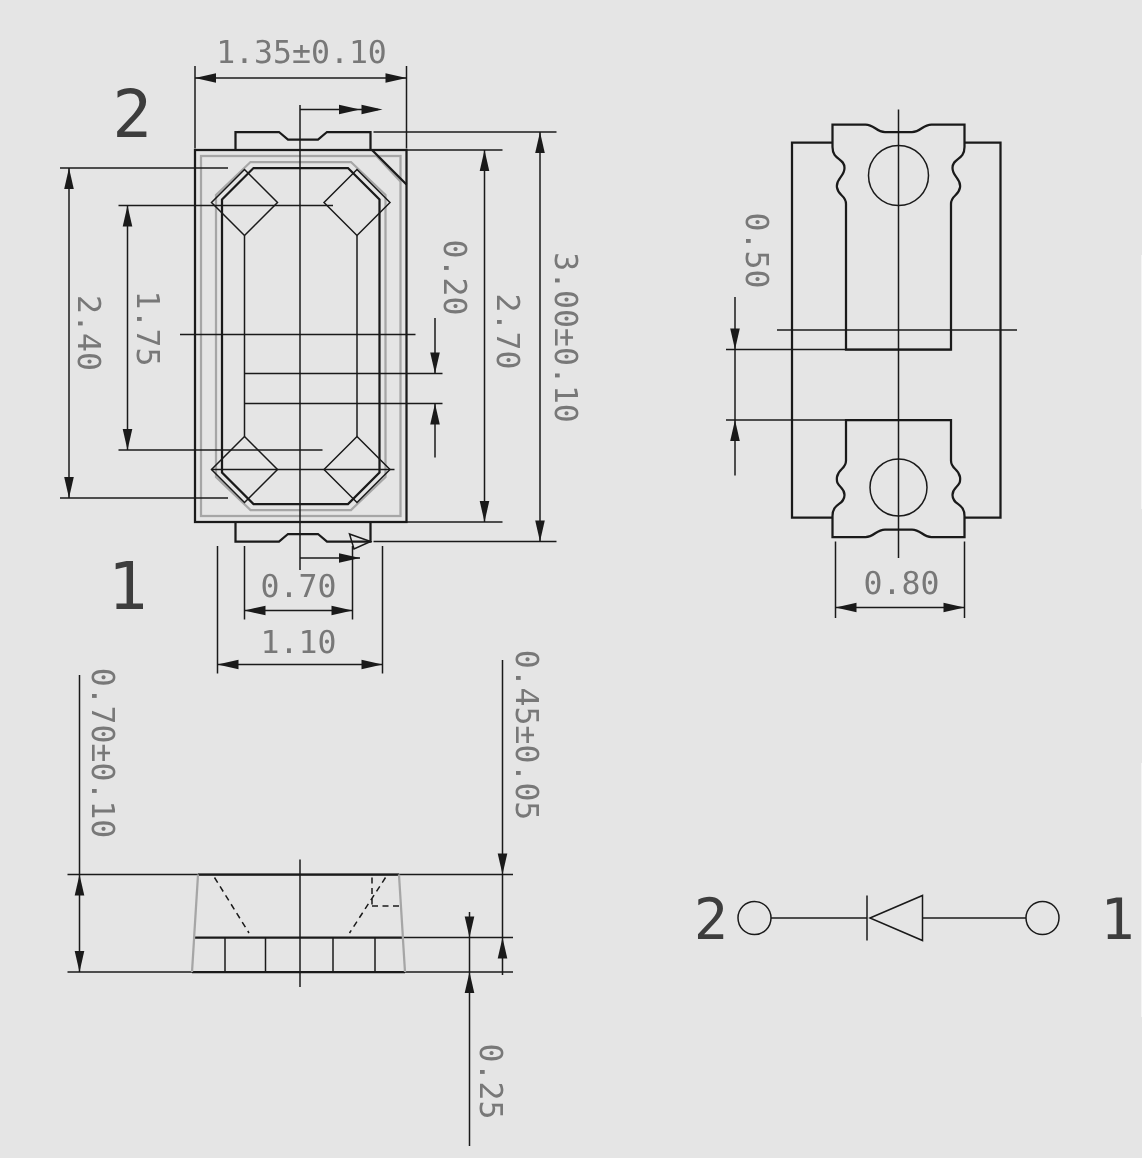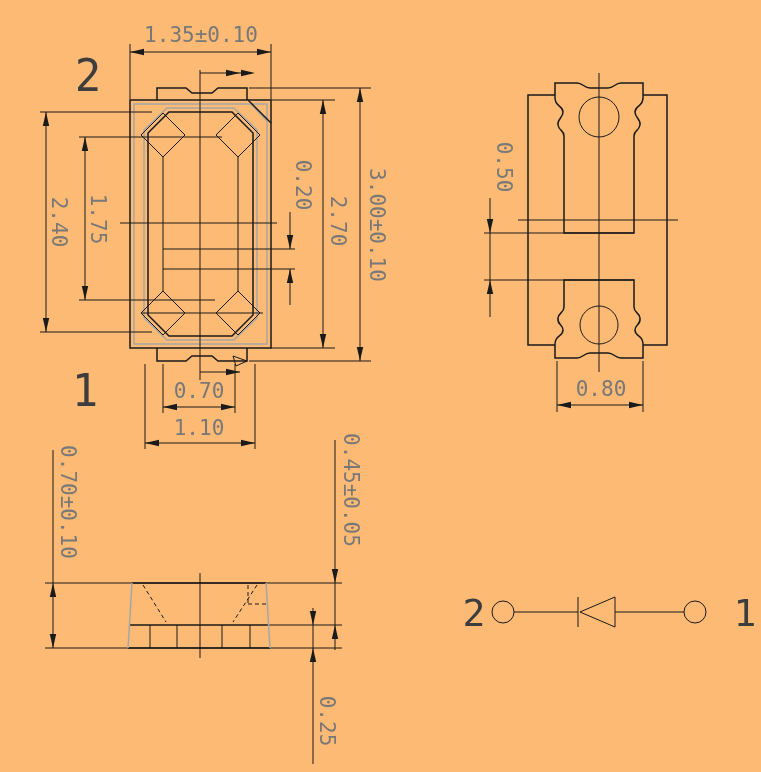--- a/index.html
+++ b/index.html
@@ -1,16 +1,16 @@
 <!DOCTYPE html>
 <html style="--line: #1a1a1a; --grey: #a6a6a6; --text: #787878;"><head>
 <meta charset="utf-8">
 <style>
   html,body{margin:0;padding:0;background:#ffffff;}
-  .stage{position:relative;width:761px;height:772px;background:#fdba74;overflow:hidden;}
+  .stage{position:relative;width:761px;height:772px;background:#e5e5e5;overflow:hidden;}
   svg{display:block;}
   .ln{stroke:var(--line,#1a1a1a);stroke-width:1.5;fill:none;}
   .thin{stroke:var(--line,#1a1a1a);stroke-width:1;fill:none;}
   .grey{stroke:var(--grey,#a6a6a6);stroke-width:1.5;fill:none;}
   .dash{stroke:var(--line,#1a1a1a);stroke-width:1;fill:none;stroke-dasharray:4 3;}
   .arr{fill:var(--line,#1a1a1a);stroke:none;}
   .oarr{fill:none;stroke:var(--line,#1a1a1a);stroke-width:1;}
   text{font-family:"DejaVu Sans Mono","Liberation Mono",monospace;fill:var(--text,#777);}
   .dim{font-size:21px;letter-spacing:0px;}
   .pin{font-size:44px;fill:#3d3d3d;}

